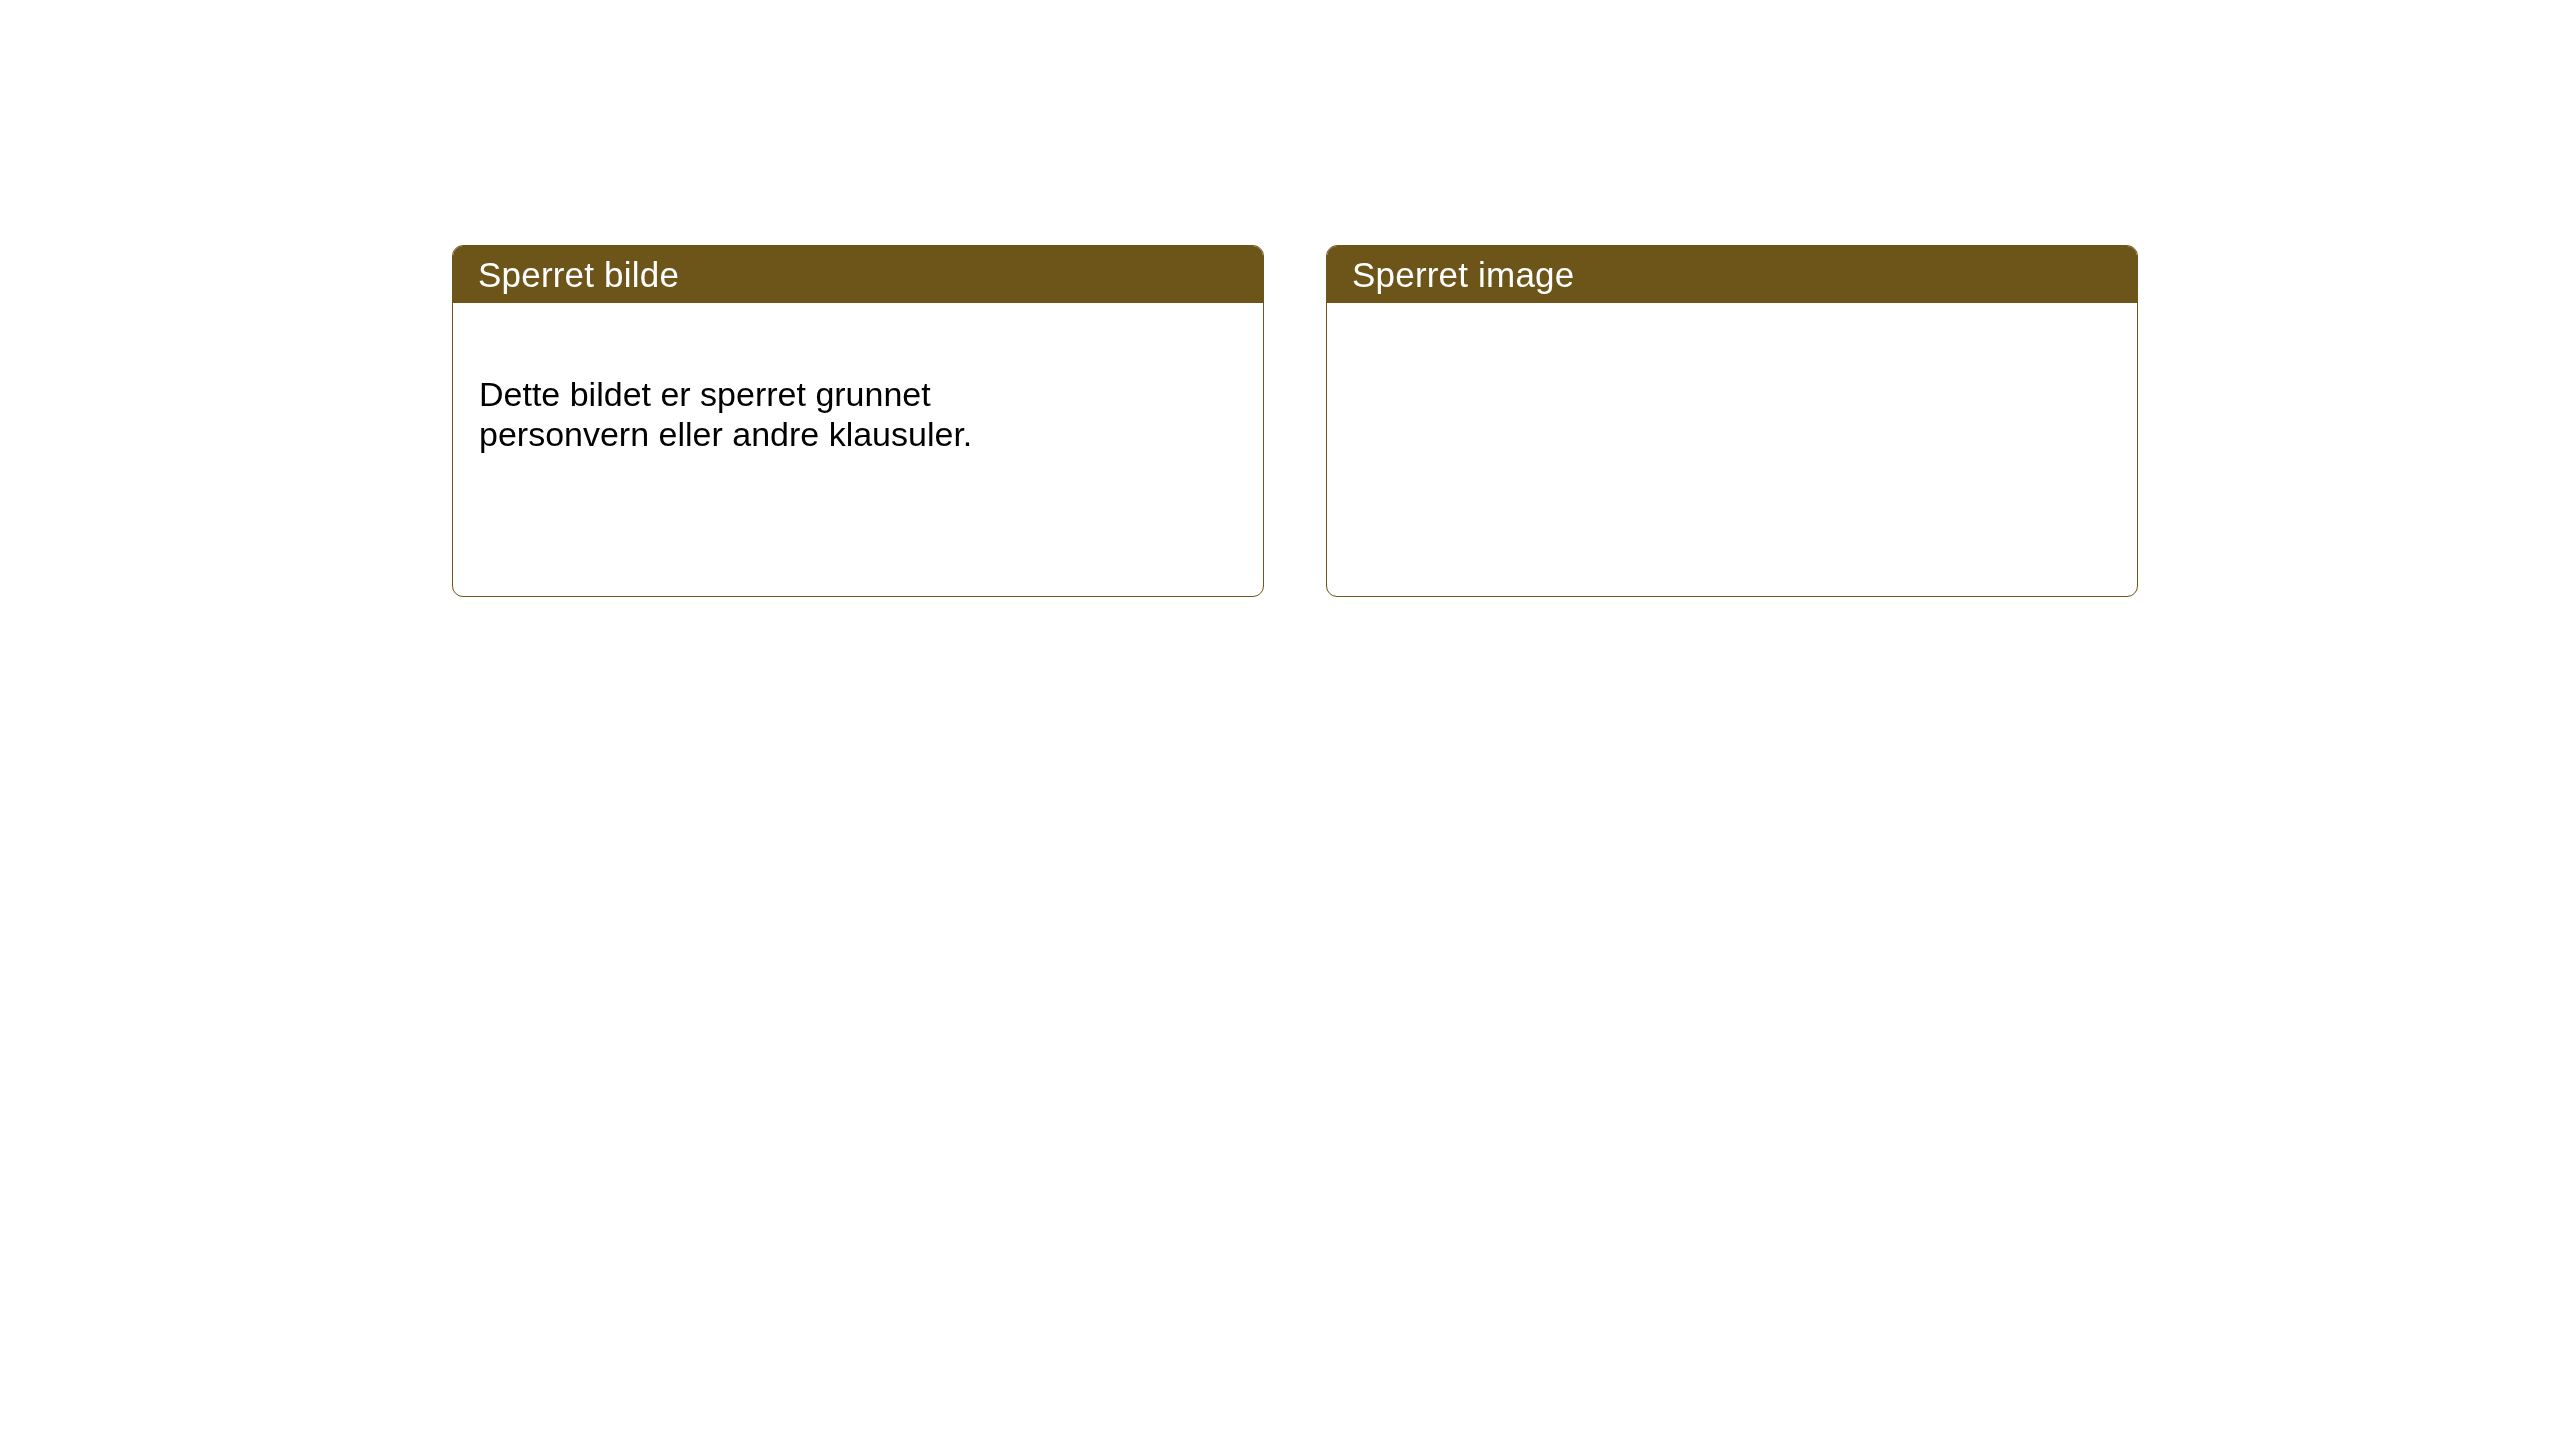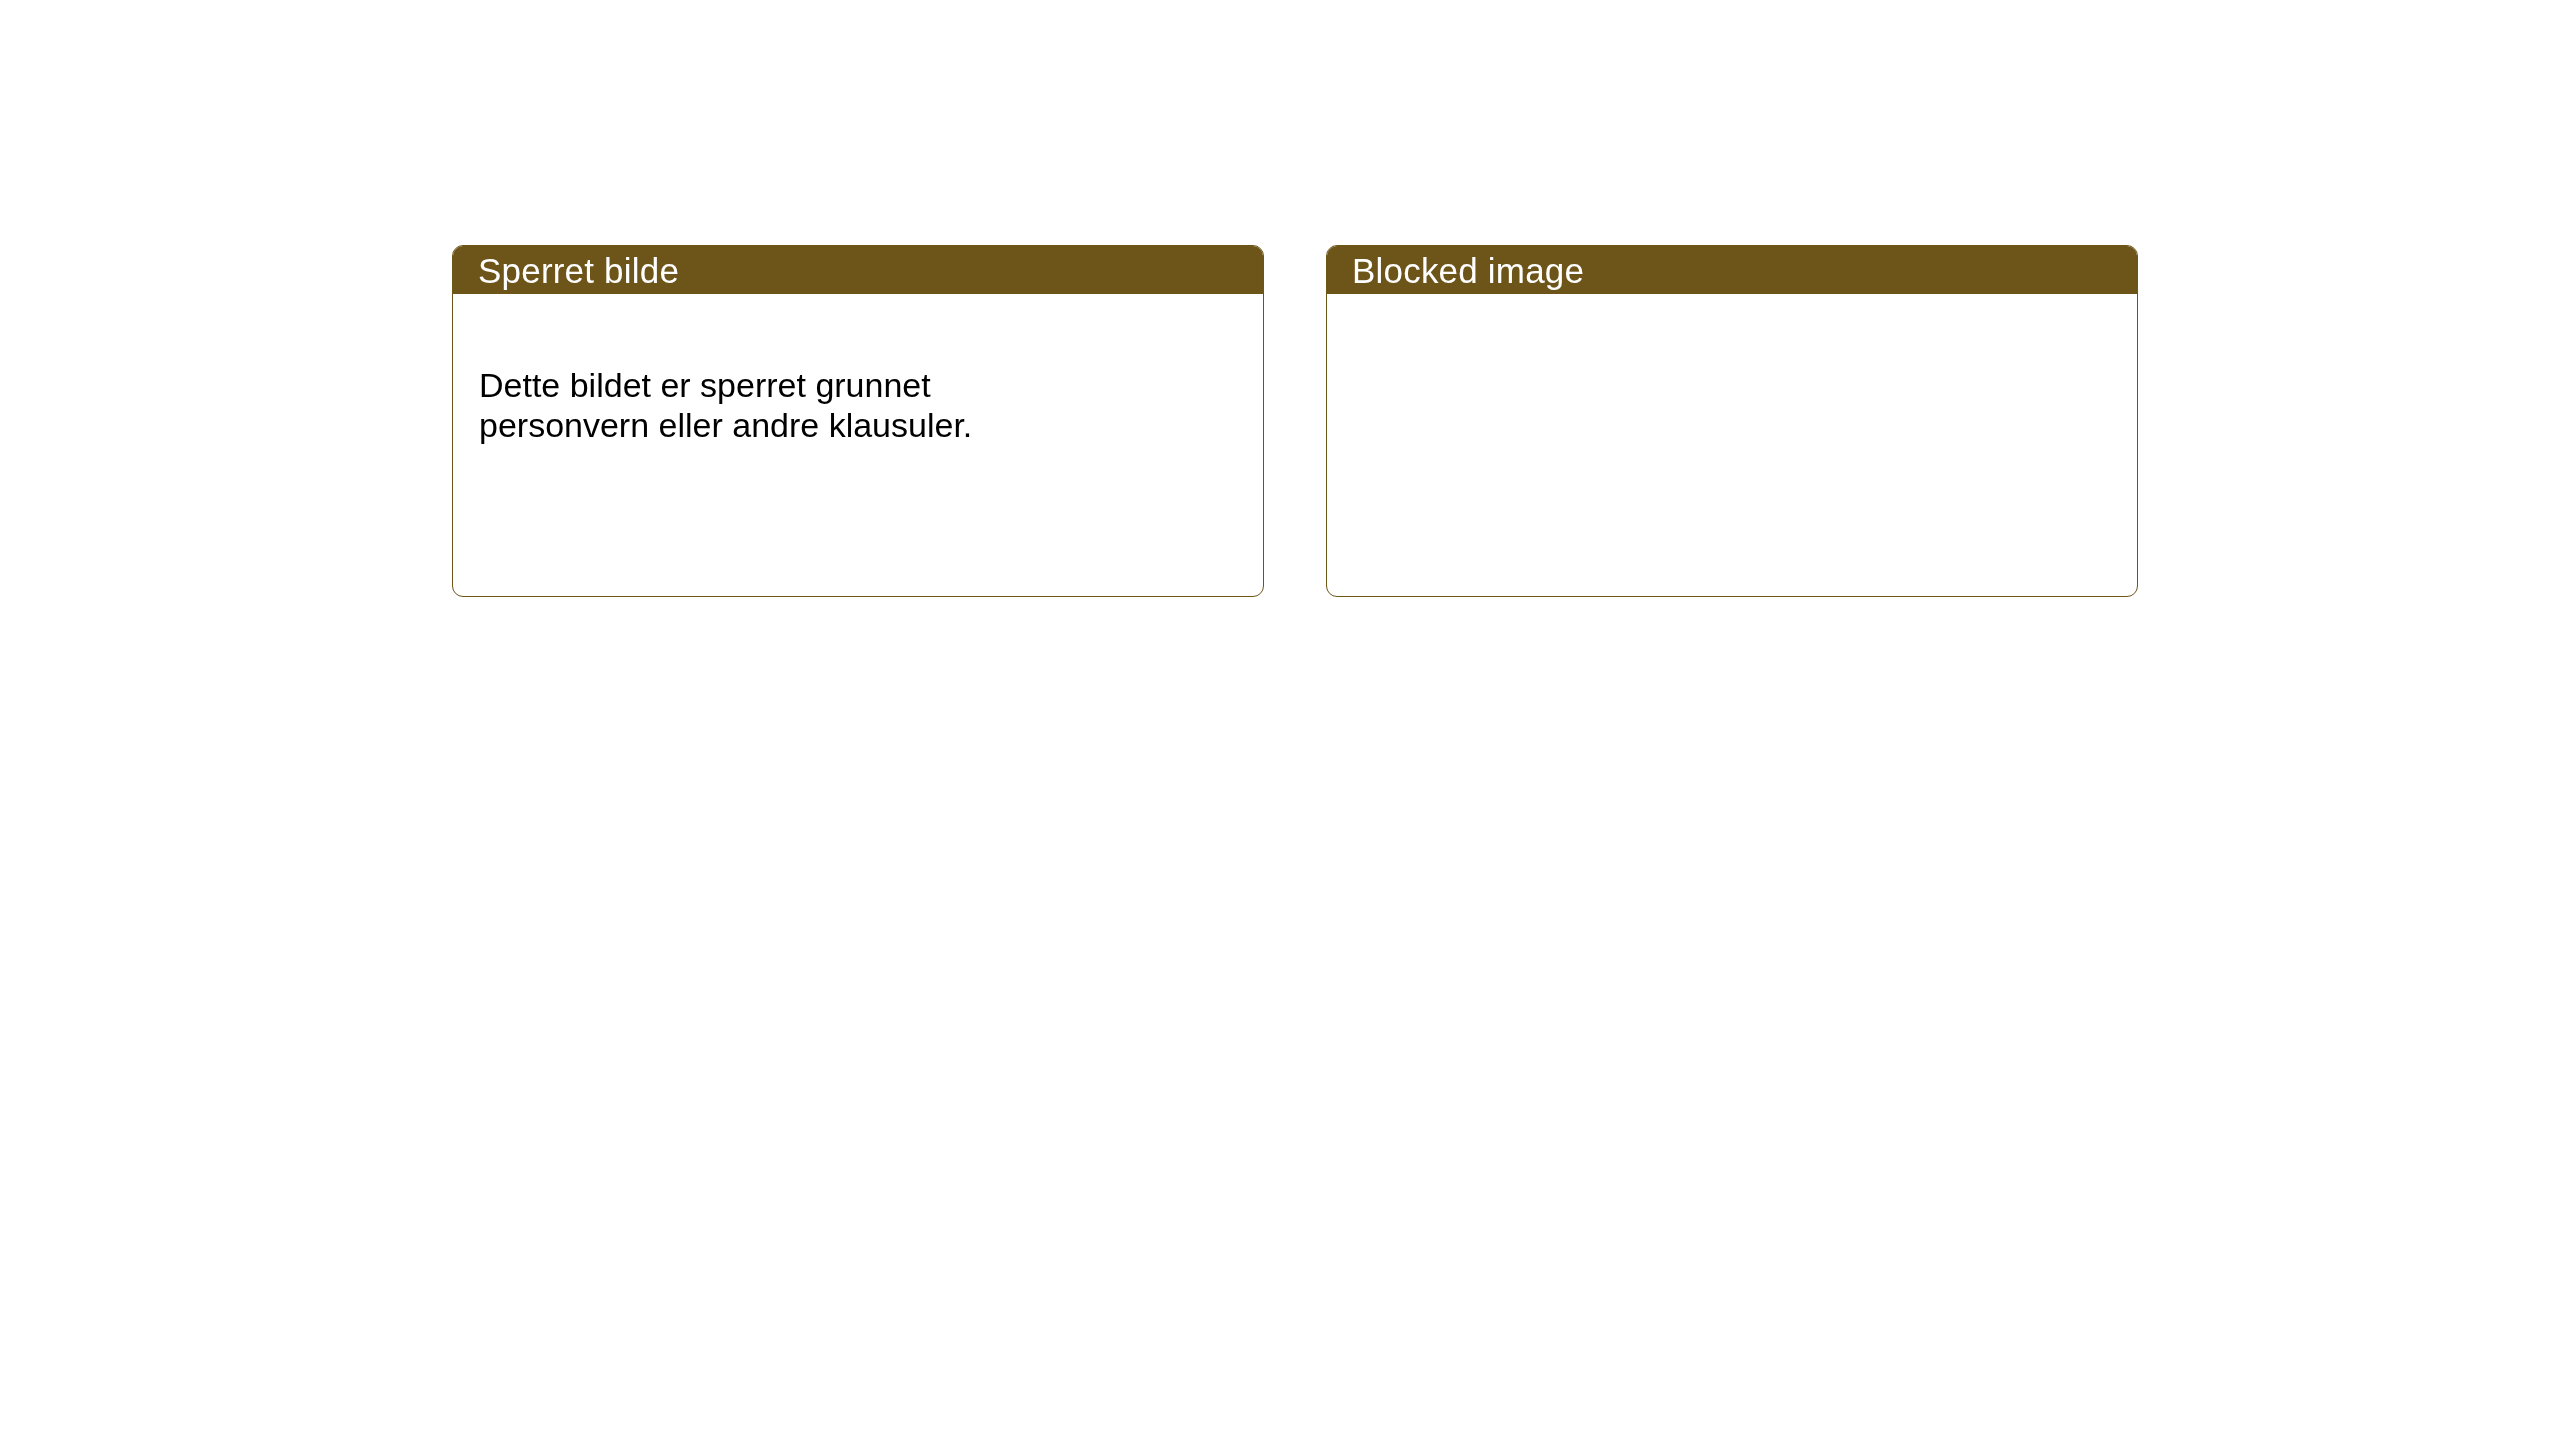--- a/index.html
+++ b/index.html
@@ -35,21 +35,21 @@
     width: 812px;
     height: 352px;
   }
   .notice-card.card-en {
     width: 812px;
     height: 352px;
   }
   .card-header {
     background: #6d5418;
     color: #ffffff;
-    height: 48px;
+    height: 57px;
     display: flex;
     align-items: center;
     padding: 0 0 0 25px;
     box-sizing: border-box;
     font-size: 35px;
     font-weight: 400;
     letter-spacing: 0.2px;
     line-height: 1;
   }
   .card-body {
@@ -74,16 +74,16 @@
 
   <div class="notice-card card-no">
     <div class="card-header">Sperret bilde</div>
     <div class="card-body">
       <p>Dette bildet er sperret grunnet
 personvern eller andre klausuler.</p>
     </div>
   </div>
 
   <div class="notice-card card-en">
-    <div class="card-header">Blocked image</div>
+    <div class="card-header">Sperret image</div>
   </div>
 
 </div>
 
 </body></html>

